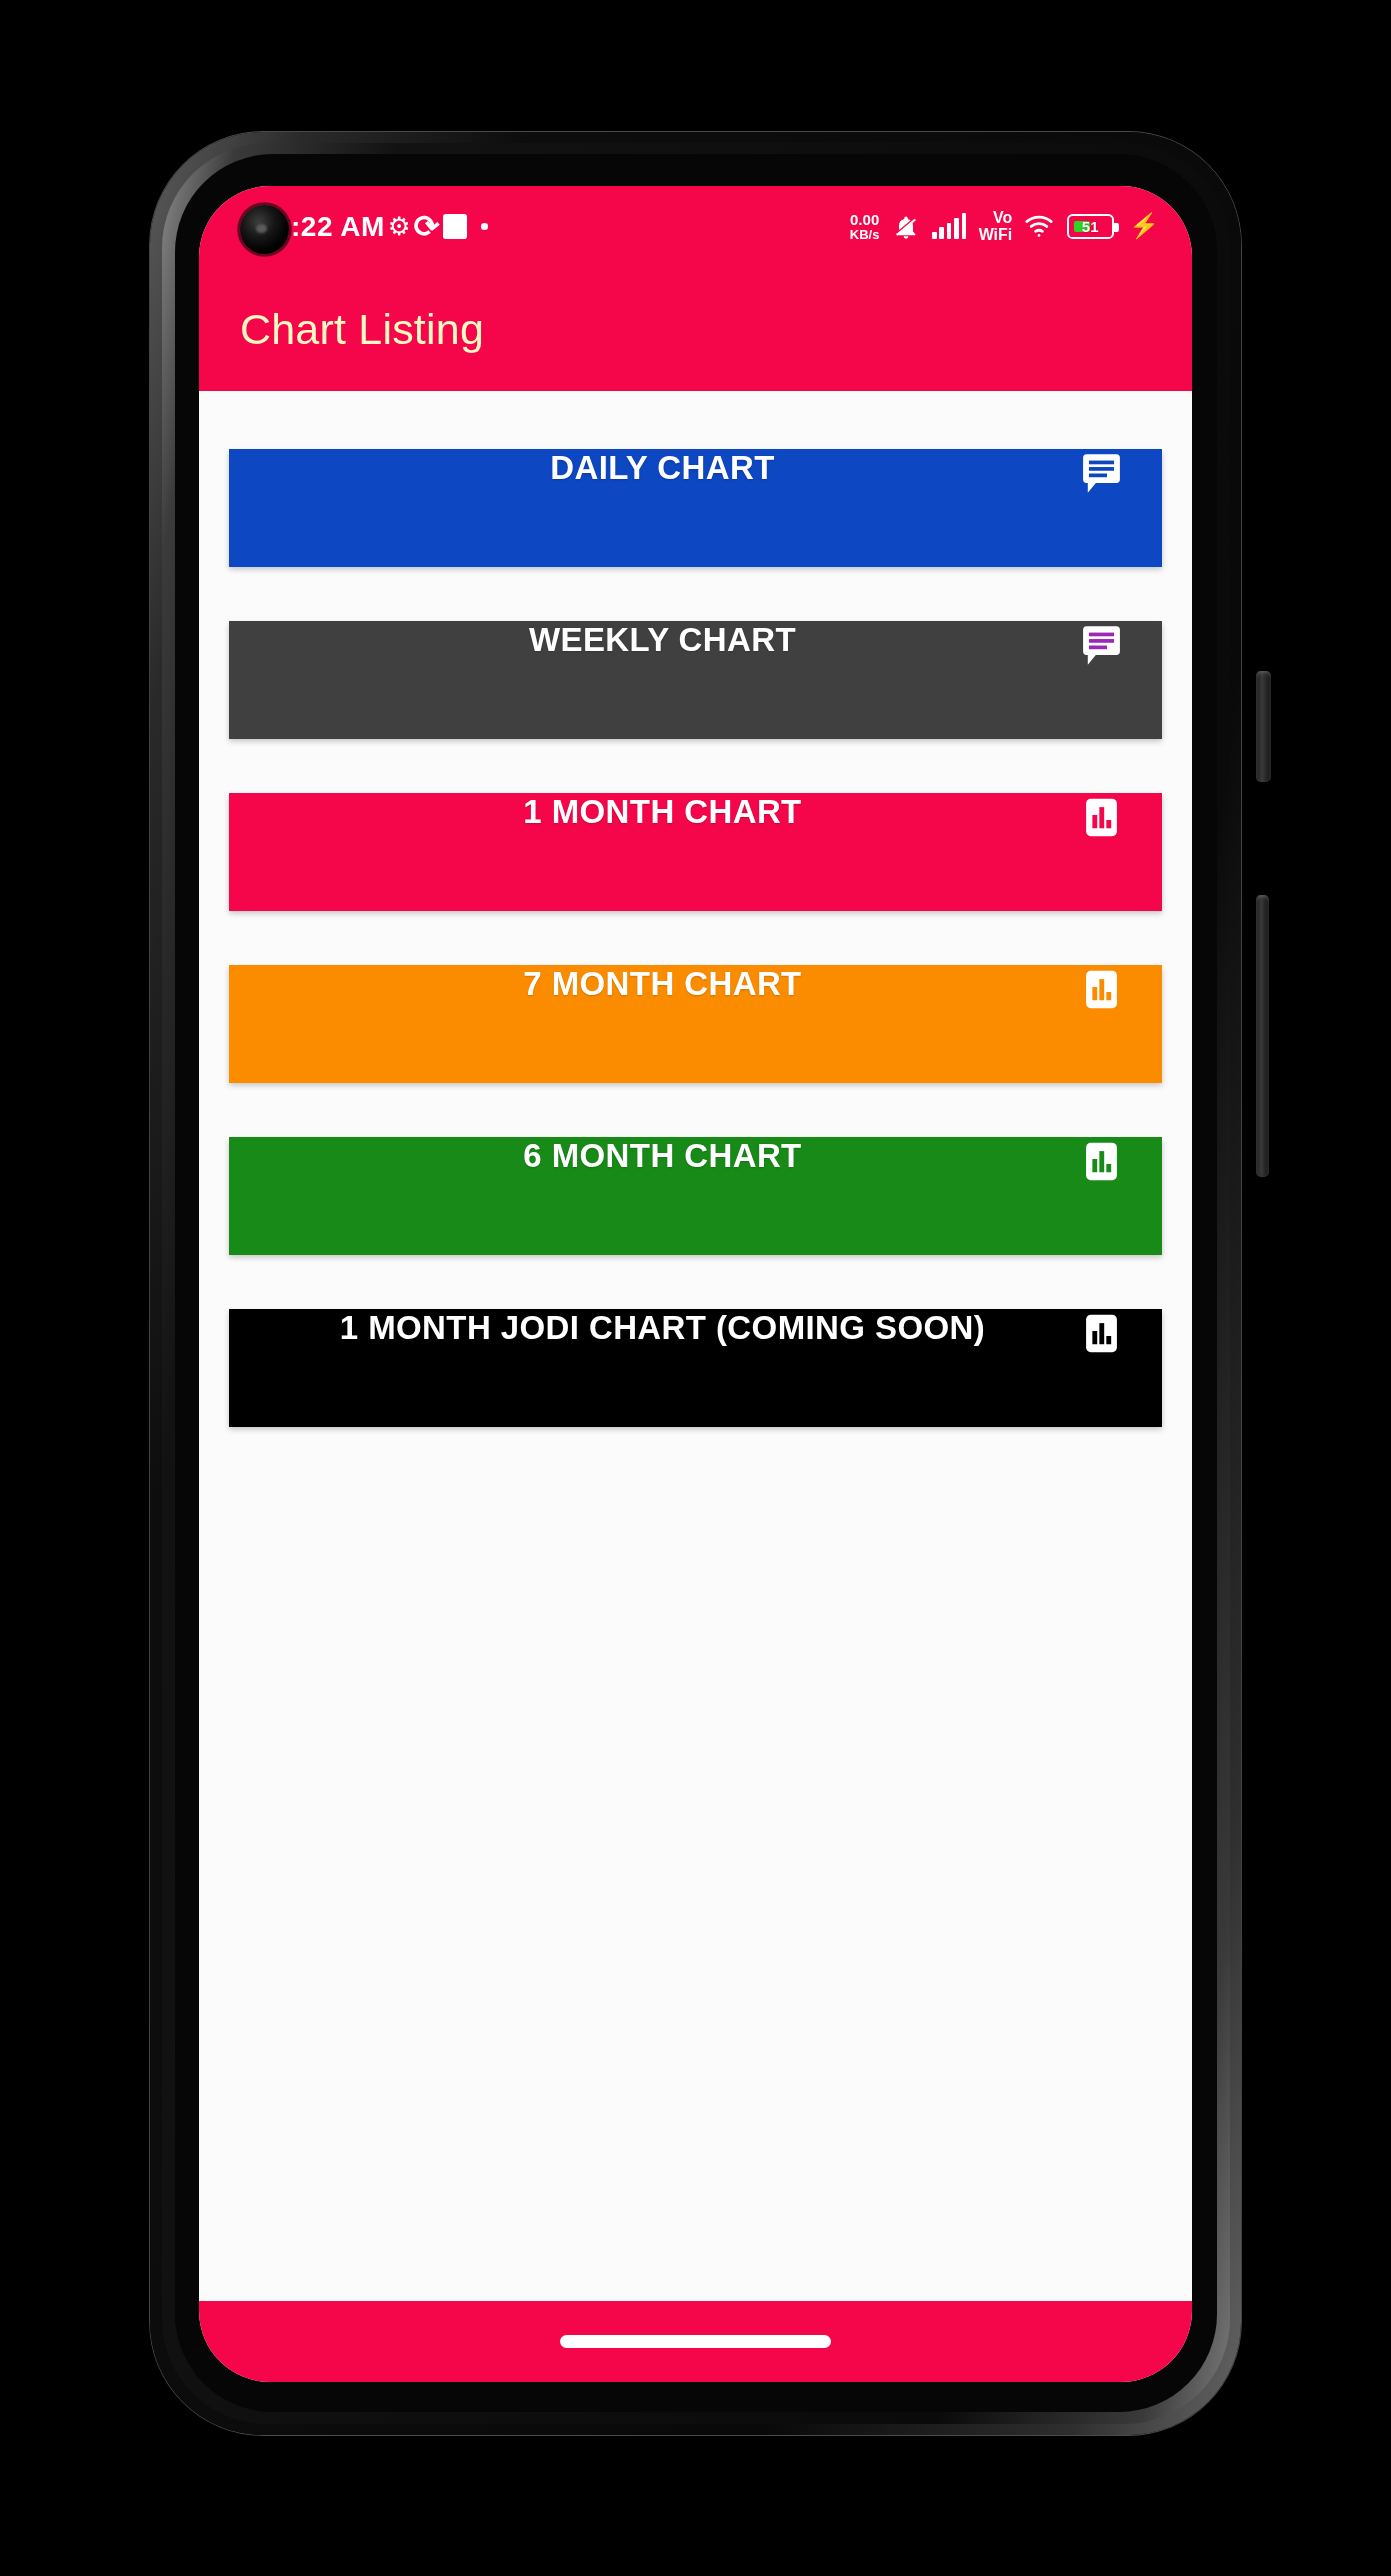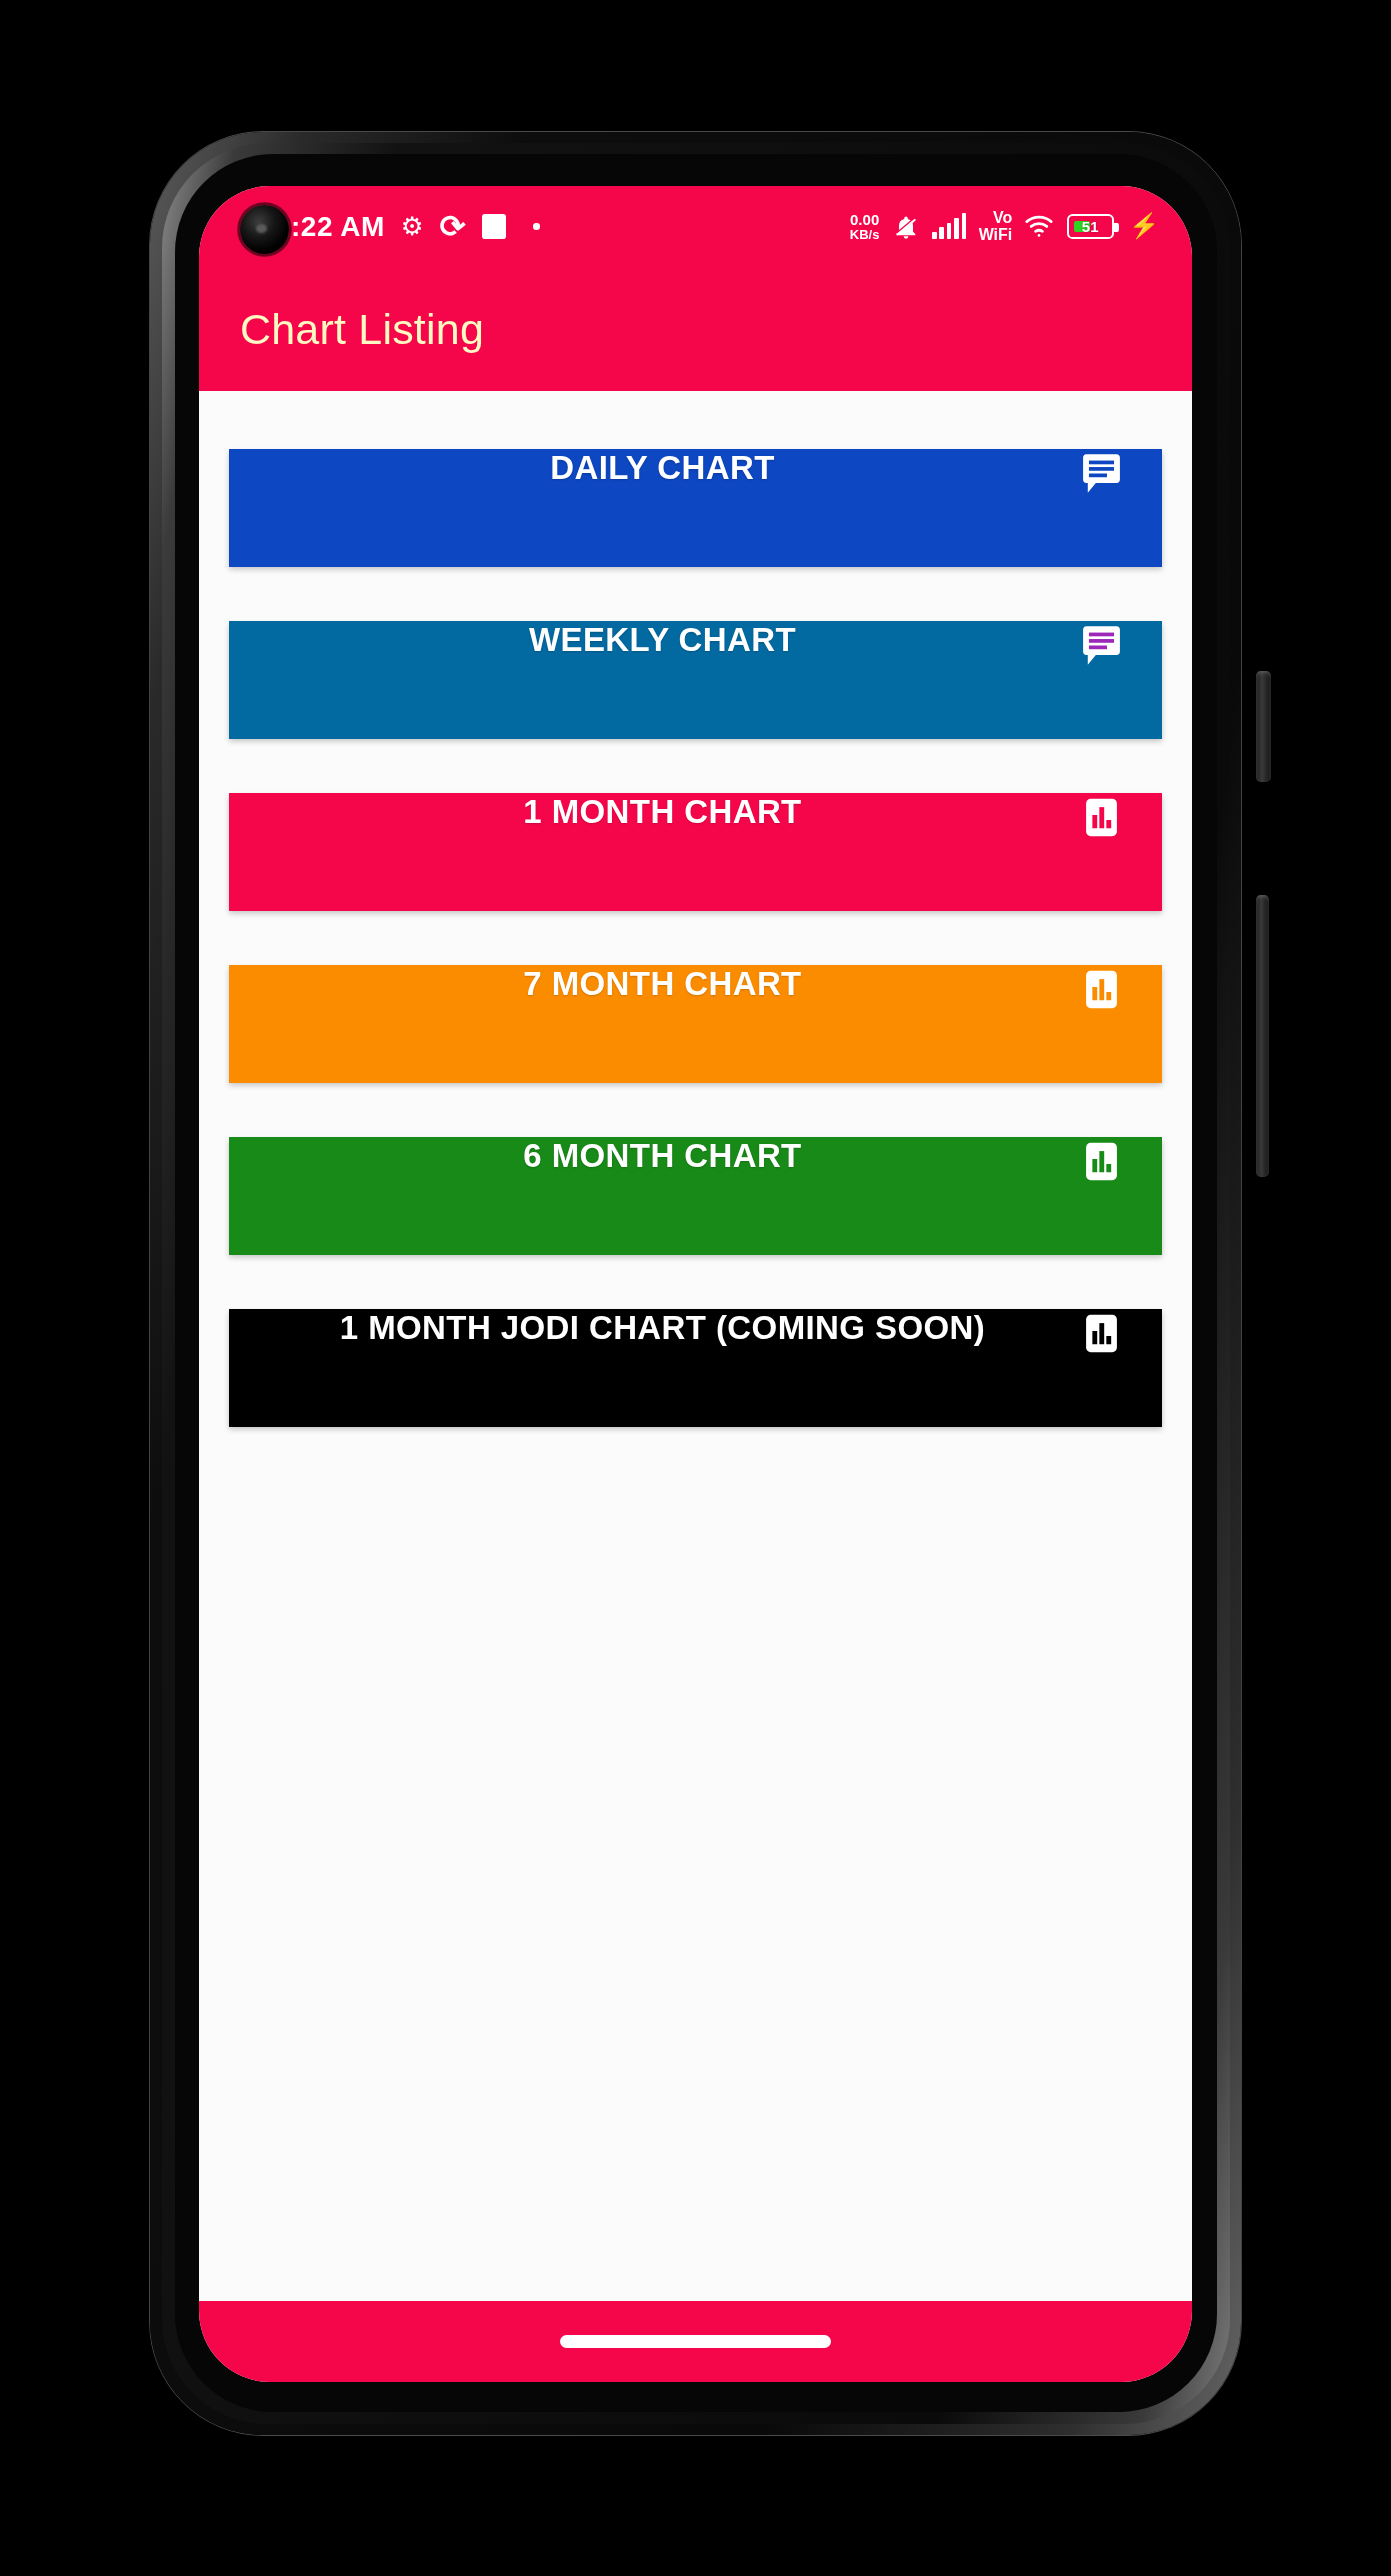--- a/index.html
+++ b/index.html
@@ -80,21 +80,21 @@
     flex: 0 0 81px;
     background: #f5064a;
     display: flex;
     align-items: center;
     padding: 0 32px 0 41px;
     color: #ffffff;
   }
   .status-left {
     display: flex;
     align-items: center;
-    gap: 16px;
+    gap: 3px;
     flex: 1 1 auto;
     min-width: 0;
   }
   .status-time {
     font-size: 28px;
     font-weight: 600;
     letter-spacing: 0.5px;
     white-space: nowrap;
     padding-left: 51px;
   }
@@ -372,21 +372,21 @@
           <span class="label">DAILY CHART</span>
           <span class="ico" style="color: rgb(13, 71, 193);">
             <svg width="47" height="47" viewBox="0 0 24 24">
               <path fill="#ffffff" d="M4.2 2.2h15.6c.9 0 1.6.7 1.6 1.6v11.4c0 .9-.7 1.6-1.6 1.6H9.1L5 21.8V16.8H4.2c-.9 0-1.6-.7-1.6-1.6V3.8c0-.9.7-1.6 1.6-1.6z"></path>
               <rect x="5.6" y="5.4" width="12.8" height="1.9" fill="currentColor"></rect>
               <rect x="5.6" y="8.7" width="12.8" height="1.9" fill="currentColor"></rect>
               <rect x="5.6" y="12" width="9.2" height="1.9" fill="currentColor"></rect>
             </svg>
           </span>
         </button>
-        <button class="chart-btn" style="background: #0369a1;">
+        <button class="chart-btn" style="background: #404040;">
           <span class="label">WEEKLY CHART</span>
           <span class="ico" style="color: rgb(156, 39, 184);">
             <svg width="47" height="47" viewBox="0 0 24 24">
               <path fill="#ffffff" d="M4.2 2.2h15.6c.9 0 1.6.7 1.6 1.6v11.4c0 .9-.7 1.6-1.6 1.6H9.1L5 21.8V16.8H4.2c-.9 0-1.6-.7-1.6-1.6V3.8c0-.9.7-1.6 1.6-1.6z"></path>
               <rect x="5.6" y="5.4" width="12.8" height="1.9" fill="currentColor"></rect>
               <rect x="5.6" y="8.7" width="12.8" height="1.9" fill="currentColor"></rect>
               <rect x="5.6" y="12" width="9.2" height="1.9" fill="currentColor"></rect>
             </svg>
           </span>
         </button>

